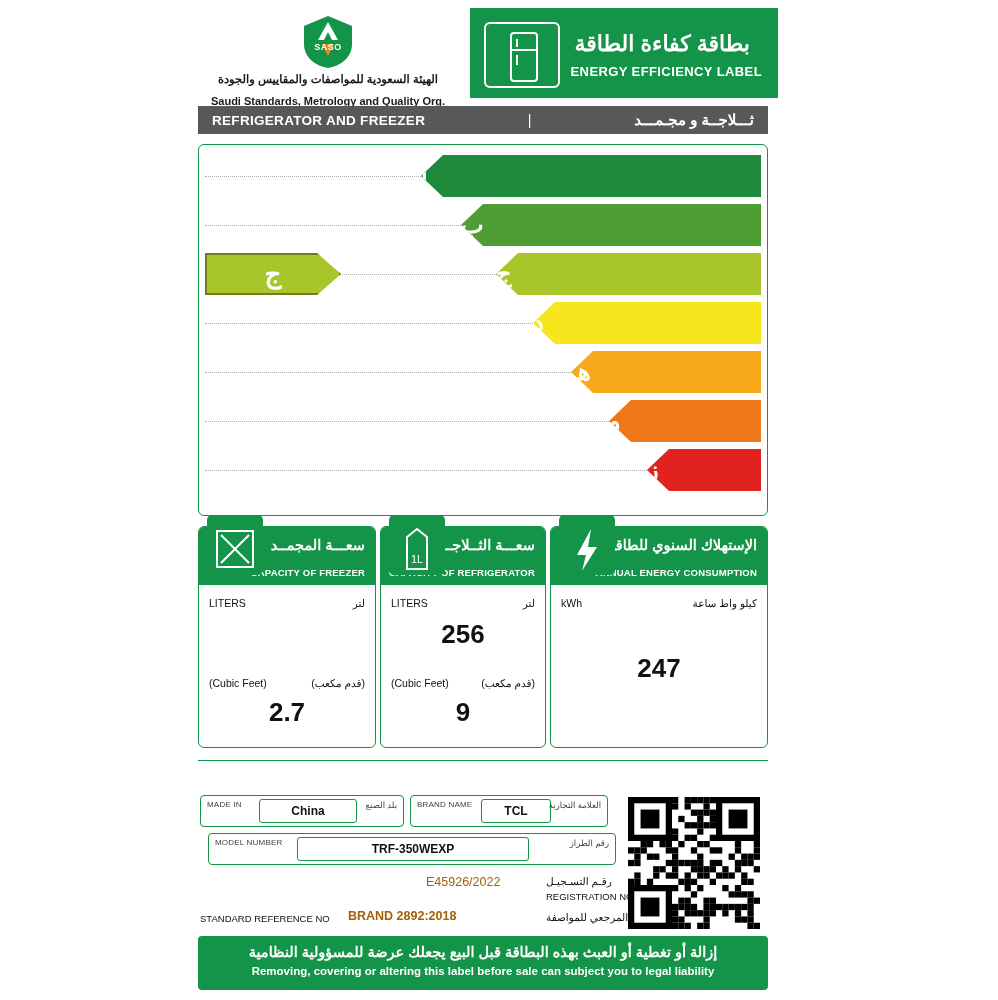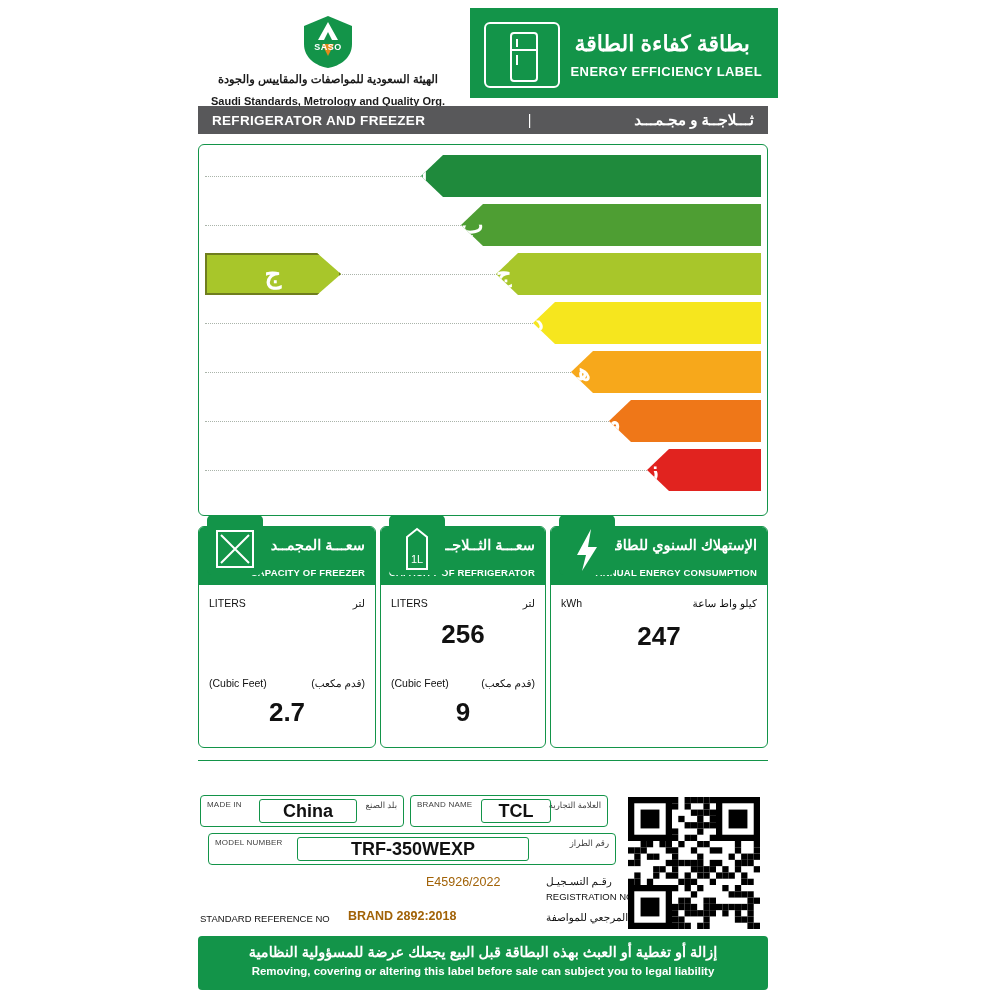--- a/index.html
+++ b/index.html
@@ -341,21 +341,21 @@
     position: absolute;
     left: 66px;
     right: 66px;
     top: 3px;
     bottom: 3px;
     border: 1px solid #139449;
     border-radius: 3px;
     display: flex;
     align-items: center;
     justify-content: center;
-    font-size: 18px;
+    font-size: 12px;
     font-weight: bold;
     color: #111;
   }
   .reg-line {
     position: absolute;
     font-size: 12.5px;
     color: #a16207;
   }
   .reg-label-ar {
     position: absolute;
@@ -535,21 +535,21 @@
           <div class="en">ANNUAL ENERGY CONSUMPTION</div>
           <div class="panel-icon"><svg viewBox="0 0 56 70">
               <path d="M32 14 L18 40 L27 40 L23 56 L38 32 L29 32 Z" fill="#ffffff"></path>
             </svg></div>
         </div>
         <div class="panel-body">
           <div class="unit-row" style="top:12px;">
             <span>kWh</span>
             <span class="ar">كيلو واط ساعة</span>
           </div>
-          <div class="big-val" style="top:36px;">247</div>
+          <div class="big-val" style="top:68px;">247</div>
         </div>
       </div>
     </div>
 
   <div class="info">
     <div class="field" style="left:2px; top:34px; width:204px; height:32px;">
       <div class="lbl-en">MADE IN</div>
       <div class="lbl-ar">بلد الصنع</div>
       <div class="inner-box" style="left:58px; right:46px;">China</div>
     </div>

